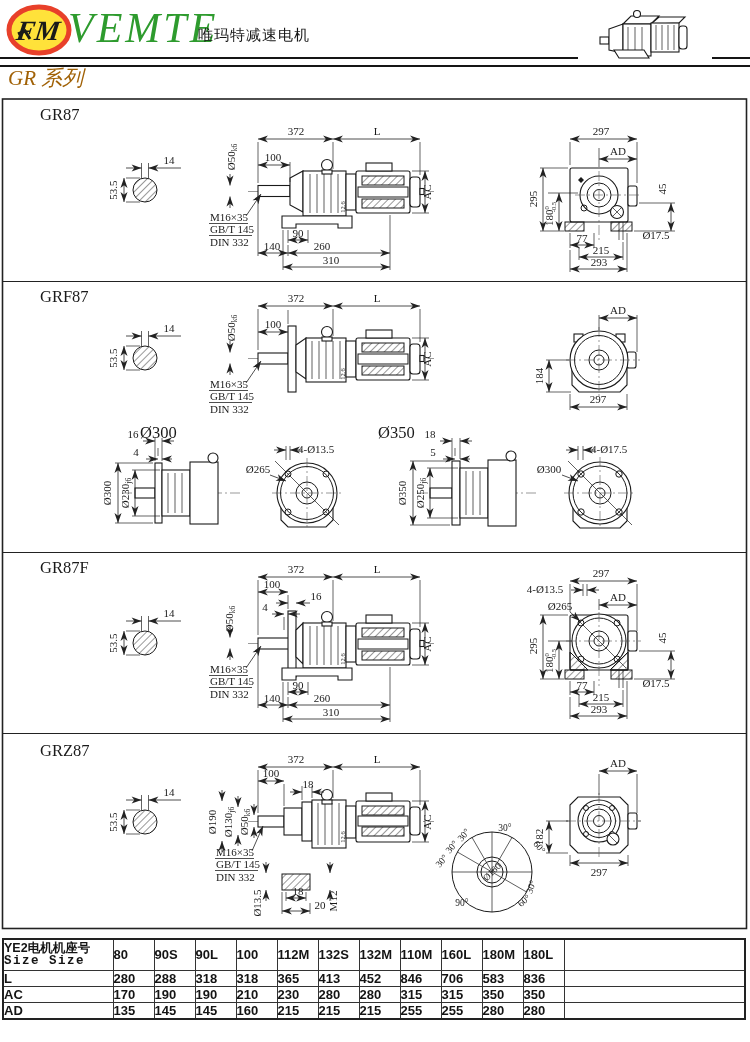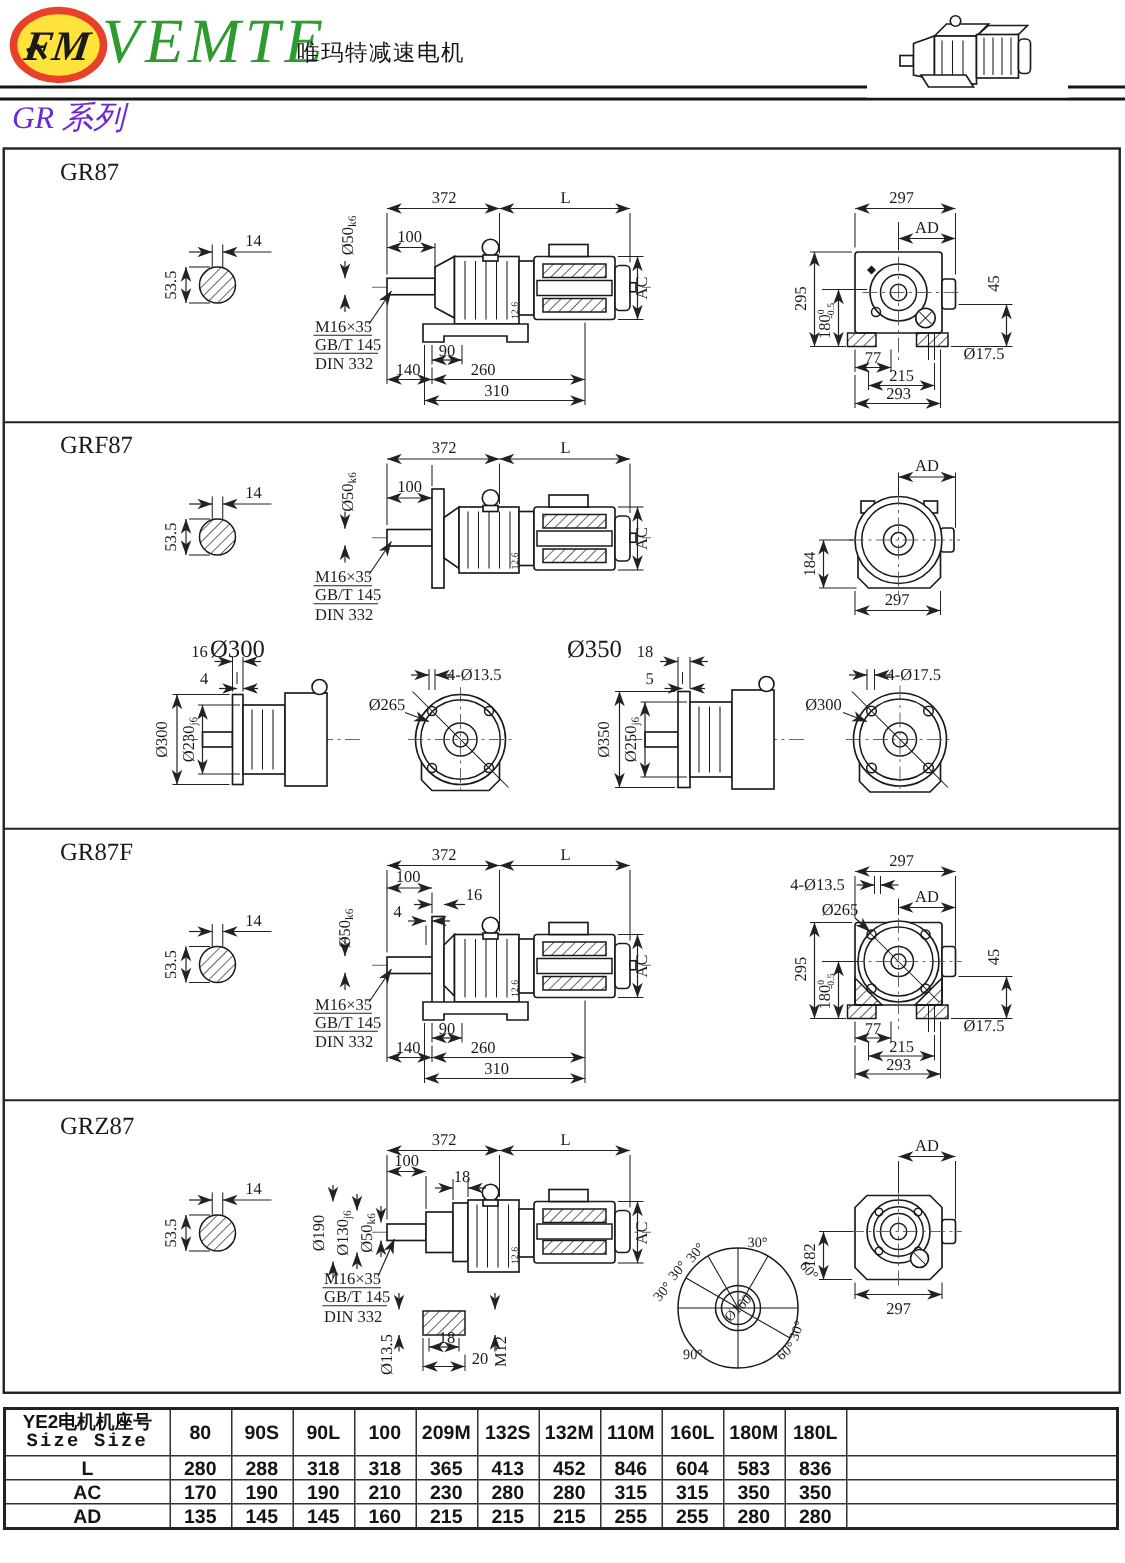--- a/index.html
+++ b/index.html
@@ -2,41 +2,41 @@
 <html><head>
 <meta charset="utf-8">
 <style>
   html,body{margin:0;padding:0;background:#fff}
   body{width:750px;height:1042px;position:relative;font-family:"Liberation Sans",sans-serif;color:#111;overflow:hidden}
   .abs{position:absolute}
   #brand-text{left:68px;top:4px;font:italic 42px "Liberation Serif",serif;color:#2e9b2e;letter-spacing:3px}
   #subtitle-cn{left:198px;top:26px;font-weight:normal;font-size:15px;color:#161616;letter-spacing:1px}
   #header-rule{left:0;top:57px;width:750px;height:6px;border-top:2px solid #151515;border-bottom:2px solid #151515}
   #thumb-wrap{left:578px;top:3px;width:134px;height:62px;background:#fff;z-index:2}
-  #series-title{left:8px;top:64px;font:italic 21px "Liberation Serif",serif;color:#6d28d9}
+  #series-title{left:8px;top:64px;font:italic 21px "Liberation Serif",serif;color:#a16207}
   #drawing-area{left:0;top:96px;z-index:1}
   svg text{fill:#1a1a1a}
   .dimt{font:11px "Liberation Serif",serif}
   .lbl{font:16.5px "Liberation Serif",serif}
   .sub{font-size:7.5px}
   .tol{font-size:6.5px}
   .tiny{font-size:6.5px;font-family:"Liberation Serif",serif}
   .ang{font:9.5px "Liberation Serif",serif}
   .out{stroke:#1a1a1a;stroke-width:1.1;fill:#fff}
   .out2{stroke:#1a1a1a;stroke-width:1;fill:none}
   .thin{stroke:#1a1a1a;stroke-width:.7;fill:none}
   .dim{stroke:#222;stroke-width:.8;fill:none}
   .ext{stroke:#222;stroke-width:.7;fill:none}
   .ul{stroke:#222;stroke-width:.8}
   .cl{stroke:#555;stroke-width:.6;fill:none;stroke-dasharray:10 3 2 3}
   .hat{fill:url(#hat);stroke:#1a1a1a;stroke-width:1}
   .frame{stroke:#222;stroke-width:1.6;fill:none}
   .sep{stroke:#222;stroke-width:1.2}
   #spec-table{position:absolute;left:2px;top:938px;width:744px;border-collapse:collapse;table-layout:fixed;
-    text-align:center;font-weight:bold;font-size:13px;color:#141414;border:2px solid #222;z-index:1}
+    text-align:left;font-weight:bold;font-size:13px;color:#141414;border:2px solid #222;z-index:1}
   #spec-table td{border:1px solid #333;padding:0;height:15px;line-height:1.05;overflow:hidden}
   #spec-table tr.hd td{height:30px}
   .hd-cn{font-size:12.5px}
   .hd-en{font-size:12.5px;letter-spacing:1.5px;font-family:"Liberation Mono",monospace}
 </style>
 </head>
 <body>
 
 <svg class="abs" style="left:6px;top:4px;z-index:2" width="68" height="52" viewBox="0 0 68 52">
   <ellipse cx="33" cy="26" rx="30" ry="23" fill="#ffe23a" stroke="#e8402a" stroke-width="5"></ellipse>
@@ -713,40 +713,40 @@
   <tbody>
     <tr class="hd">
       <td>
         <div class="hd-cn">YE2电机机座号</div>
         <div class="hd-en">Size Size</div>
       </td>
       <td>80</td>
       <td>90S</td>
       <td>90L</td>
       <td>100</td>
-      <td>209M</td>
+      <td>112M</td>
       <td>132S</td>
       <td>132M</td>
       <td>110M</td>
       <td>160L</td>
       <td>180M</td>
       <td>180L</td>
       <td></td>
     </tr>
     <tr>
       <td>L</td>
       <td>280</td>
       <td>288</td>
       <td>318</td>
       <td>318</td>
       <td>365</td>
       <td>413</td>
       <td>452</td>
       <td>846</td>
-      <td>604</td>
+      <td>706</td>
       <td>583</td>
       <td>836</td>
       <td></td>
     </tr>
     <tr>
       <td>AC</td>
       <td>170</td>
       <td>190</td>
       <td>190</td>
       <td>210</td>

